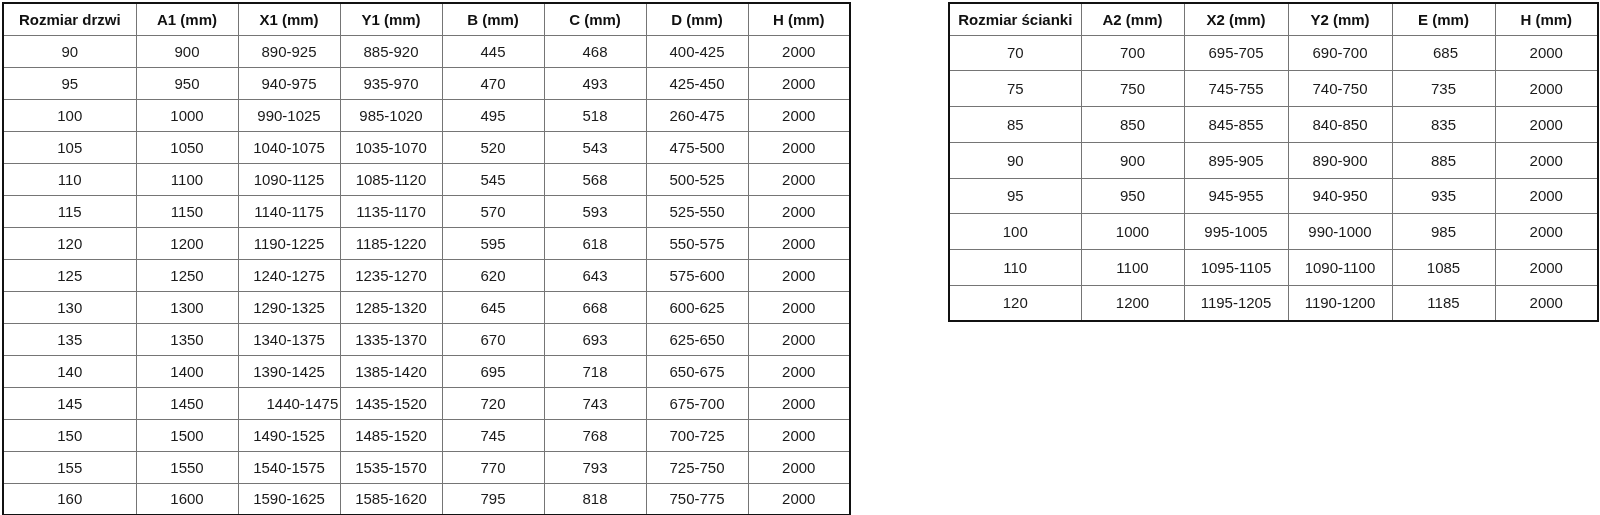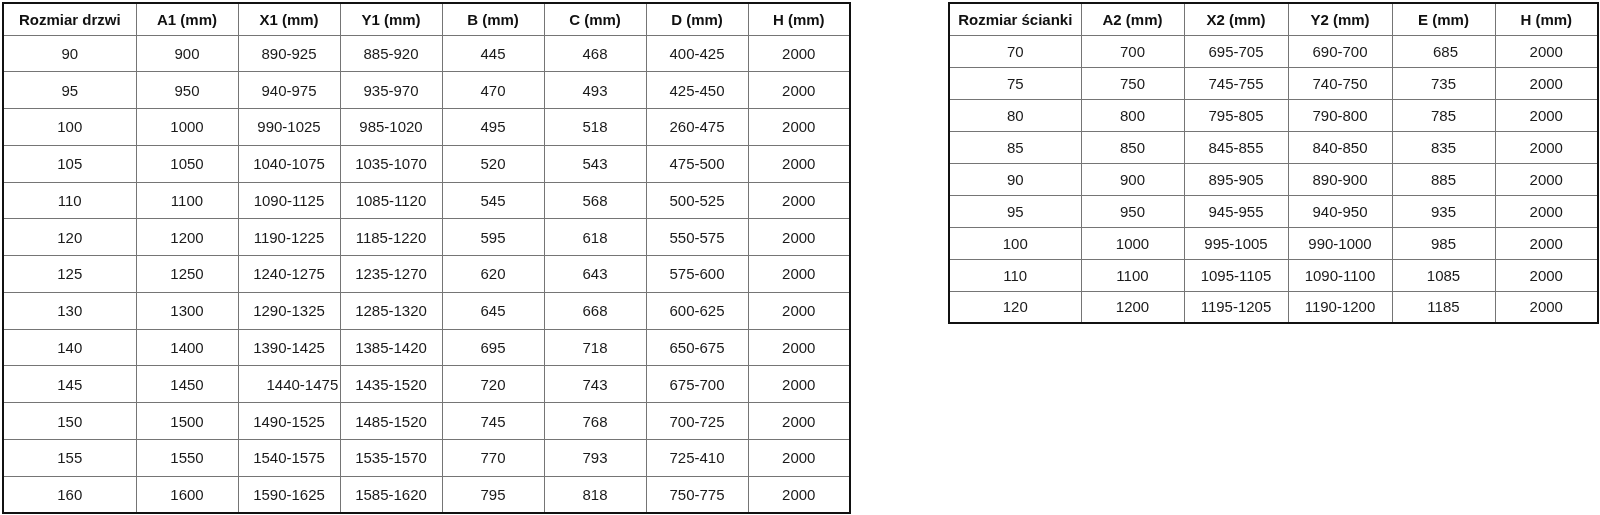--- a/index.html
+++ b/index.html
@@ -122,20 +122,30 @@
         <td style="border-color: rgb(117, 117, 117);">110</td>
         <td style="border-color: rgb(117, 117, 117);">1100</td>
         <td style="border-color: rgb(117, 117, 117);">1090-1125</td>
         <td style="border-color: rgb(117, 117, 117);">1085-1120</td>
         <td style="border-color: rgb(117, 117, 117);">545</td>
         <td style="border-color: rgb(117, 117, 117);">568</td>
         <td style="border-color: rgb(117, 117, 117);">500-525</td>
         <td style="border-color: rgb(117, 117, 117);">2000</td>
       </tr>
       <tr>
+        <td style="border-color: rgb(117, 117, 117);">115</td>
+        <td style="border-color: rgb(117, 117, 117);">1150</td>
+        <td style="border-color: rgb(117, 117, 117);">1140-1175</td>
+        <td style="border-color: rgb(117, 117, 117);">1135-1170</td>
+        <td style="border-color: rgb(117, 117, 117);">570</td>
+        <td style="border-color: rgb(117, 117, 117);">593</td>
+        <td style="border-color: rgb(117, 117, 117);">525-550</td>
+        <td style="border-color: rgb(117, 117, 117);">2000</td>
+      </tr>
+      <tr>
         <td style="border-color: rgb(117, 117, 117);">120</td>
         <td style="border-color: rgb(117, 117, 117);">1200</td>
         <td style="border-color: rgb(117, 117, 117);">1190-1225</td>
         <td style="border-color: rgb(117, 117, 117);">1185-1220</td>
         <td style="border-color: rgb(117, 117, 117);">595</td>
         <td style="border-color: rgb(117, 117, 117);">618</td>
         <td style="border-color: rgb(117, 117, 117);">550-575</td>
         <td style="border-color: rgb(117, 117, 117);">2000</td>
       </tr>
       <tr>
@@ -152,20 +162,30 @@
         <td style="border-color: rgb(117, 117, 117);">130</td>
         <td style="border-color: rgb(117, 117, 117);">1300</td>
         <td style="border-color: rgb(117, 117, 117);">1290-1325</td>
         <td style="border-color: rgb(117, 117, 117);">1285-1320</td>
         <td style="border-color: rgb(117, 117, 117);">645</td>
         <td style="border-color: rgb(117, 117, 117);">668</td>
         <td style="border-color: rgb(117, 117, 117);">600-625</td>
         <td style="border-color: rgb(117, 117, 117);">2000</td>
       </tr>
       <tr>
+        <td style="border-color: rgb(117, 117, 117);">135</td>
+        <td style="border-color: rgb(117, 117, 117);">1350</td>
+        <td style="border-color: rgb(117, 117, 117);">1340-1375</td>
+        <td style="border-color: rgb(117, 117, 117);">1335-1370</td>
+        <td style="border-color: rgb(117, 117, 117);">670</td>
+        <td style="border-color: rgb(117, 117, 117);">693</td>
+        <td style="border-color: rgb(117, 117, 117);">625-650</td>
+        <td style="border-color: rgb(117, 117, 117);">2000</td>
+      </tr>
+      <tr>
         <td style="border-color: rgb(117, 117, 117);">140</td>
         <td style="border-color: rgb(117, 117, 117);">1400</td>
         <td style="border-color: rgb(117, 117, 117);">1390-1425</td>
         <td style="border-color: rgb(117, 117, 117);">1385-1420</td>
         <td style="border-color: rgb(117, 117, 117);">695</td>
         <td style="border-color: rgb(117, 117, 117);">718</td>
         <td style="border-color: rgb(117, 117, 117);">650-675</td>
         <td style="border-color: rgb(117, 117, 117);">2000</td>
       </tr>
       <tr>
@@ -188,21 +208,21 @@
         <td style="border-color: rgb(117, 117, 117);">700-725</td>
         <td style="border-color: rgb(117, 117, 117);">2000</td>
       </tr>
       <tr>
         <td style="border-color: rgb(117, 117, 117);">155</td>
         <td style="border-color: rgb(117, 117, 117);">1550</td>
         <td style="border-color: rgb(117, 117, 117);">1540-1575</td>
         <td style="border-color: rgb(117, 117, 117);">1535-1570</td>
         <td style="border-color: rgb(117, 117, 117);">770</td>
         <td style="border-color: rgb(117, 117, 117);">793</td>
-        <td style="border-color: rgb(117, 117, 117);">725-410</td>
+        <td style="border-color: rgb(117, 117, 117);">725-750</td>
         <td style="border-color: rgb(117, 117, 117);">2000</td>
       </tr>
       <tr>
         <td style="border-color: rgb(117, 117, 117);">160</td>
         <td style="border-color: rgb(117, 117, 117);">1600</td>
         <td style="border-color: rgb(117, 117, 117);">1590-1625</td>
         <td style="border-color: rgb(117, 117, 117);">1585-1620</td>
         <td style="border-color: rgb(117, 117, 117);">795</td>
         <td style="border-color: rgb(117, 117, 117);">818</td>
         <td style="border-color: rgb(117, 117, 117);">750-775</td>
@@ -241,28 +261,20 @@
       </tr>
       <tr>
         <td style="border-color: rgb(117, 117, 117);">75</td>
         <td style="border-color: rgb(117, 117, 117);">750</td>
         <td style="border-color: rgb(117, 117, 117);">745-755</td>
         <td style="border-color: rgb(117, 117, 117);">740-750</td>
         <td style="border-color: rgb(117, 117, 117);">735</td>
         <td style="border-color: rgb(117, 117, 117);">2000</td>
       </tr>
       <tr>
-        <td style="border-color: rgb(117, 117, 117);">80</td>
-        <td style="border-color: rgb(117, 117, 117);">800</td>
-        <td style="border-color: rgb(117, 117, 117);">795-805</td>
-        <td style="border-color: rgb(117, 117, 117);">790-800</td>
-        <td style="border-color: rgb(117, 117, 117);">785</td>
-        <td style="border-color: rgb(117, 117, 117);">2000</td>
-      </tr>
-      <tr>
         <td style="border-color: rgb(117, 117, 117);">85</td>
         <td style="border-color: rgb(117, 117, 117);">850</td>
         <td style="border-color: rgb(117, 117, 117);">845-855</td>
         <td style="border-color: rgb(117, 117, 117);">840-850</td>
         <td style="border-color: rgb(117, 117, 117);">835</td>
         <td style="border-color: rgb(117, 117, 117);">2000</td>
       </tr>
       <tr>
         <td style="border-color: rgb(117, 117, 117);">90</td>
         <td style="border-color: rgb(117, 117, 117);">900</td>

